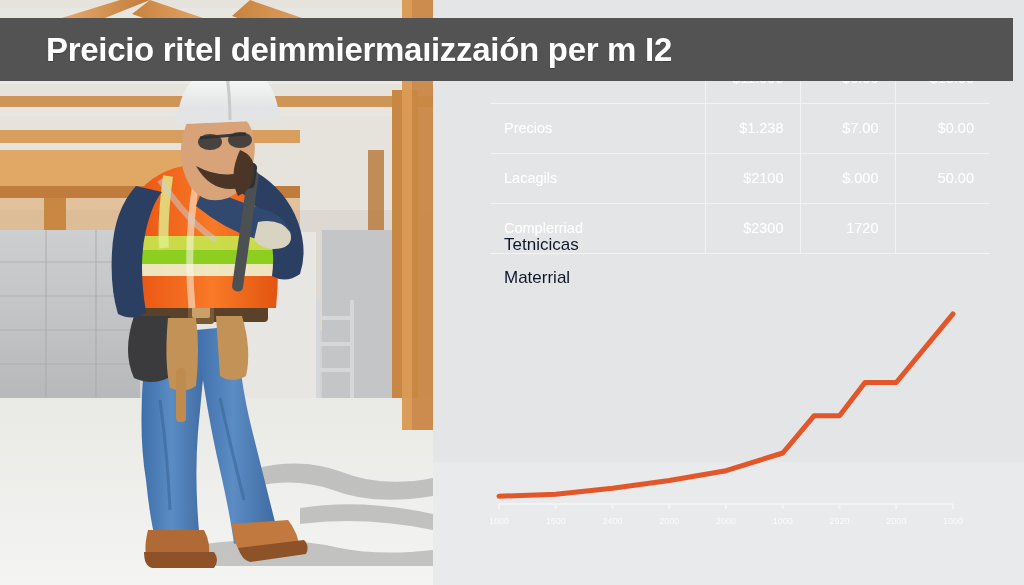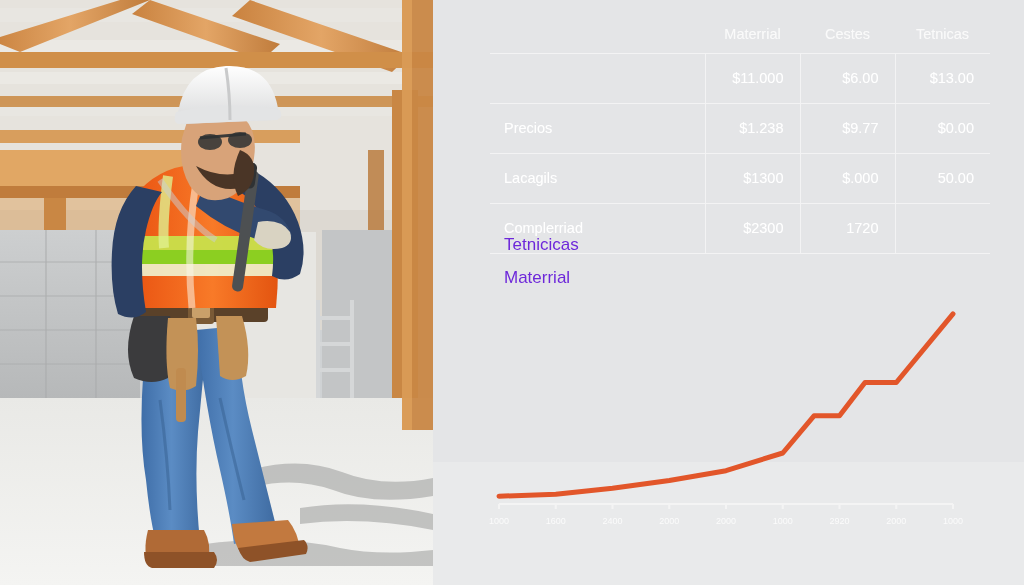--- a/index.html
+++ b/index.html
@@ -98,21 +98,21 @@
   }
   table.data tbody td.empty-right { border-left: 1px solid rgba(255,255,255,.55); }
 
   
   .captions {
     position: absolute;
     left: 71px; top: 228px;
     width: 300px;
   }
   .caption {
-    color: #6d28d9;
+    color: #0f172a;
     font-size: 17px;
     line-height: 33px;
     text-shadow: 0 0 1px rgba(255,255,255,.3);
   }
 
   
   .chart {
     position: absolute;
     left: 20px; top: 290px;
     width: 560px; height: 265px;
@@ -295,26 +295,26 @@
         <tbody>
           <tr>
             <td class="lbl"></td>
             <td class="num">$11.000</td>
             <td class="num">$6.00</td>
             <td class="num">$13.00</td>
           </tr>
           <tr>
             <td class="lbl">Precios</td>
             <td class="num">$1.238</td>
-            <td class="num">$9.77</td>
+            <td class="num">$7.00</td>
             <td class="num">$0.00</td>
           </tr>
           <tr>
             <td class="lbl">Lacagils</td>
-            <td class="num">$1300</td>
+            <td class="num">$2100</td>
             <td class="num">$.000</td>
             <td class="num">50.00</td>
           </tr>
           <tr>
             <td class="lbl">Complerriad</td>
             <td class="num">$2300</td>
             <td class="num">1720</td>
             <td class="num empty-right"></td>
           </tr>
         </tbody>
@@ -351,14 +351,17 @@
             <text x="386.5" y="234" class="tick-label">2920</text>
             <text x="443.25" y="234" class="tick-label">2000</text>
             <text x="500" y="234" class="tick-label">1000</text>
           </g>
         <polyline id="trendLine" fill="none" stroke="#e2562a" stroke-width="5" stroke-linejoin="round" stroke-linecap="round" points="46.0,206.2 102.8,204.2 159.5,198.3 216.3,190.5 273.0,180.7 329.8,163.0 361.0,125.8 386.5,125.8 412.0,92.5 443.3,92.5 500.0,23.9"></polyline>
       </svg>
     </div>
 
   </div>
 
+  <div class="title-bar">
+    <div class="title-text">Preicio ritel deimmiermaıizzaión per m I2</div>
+  </div>
 
 </div>
 
 </body></html>

